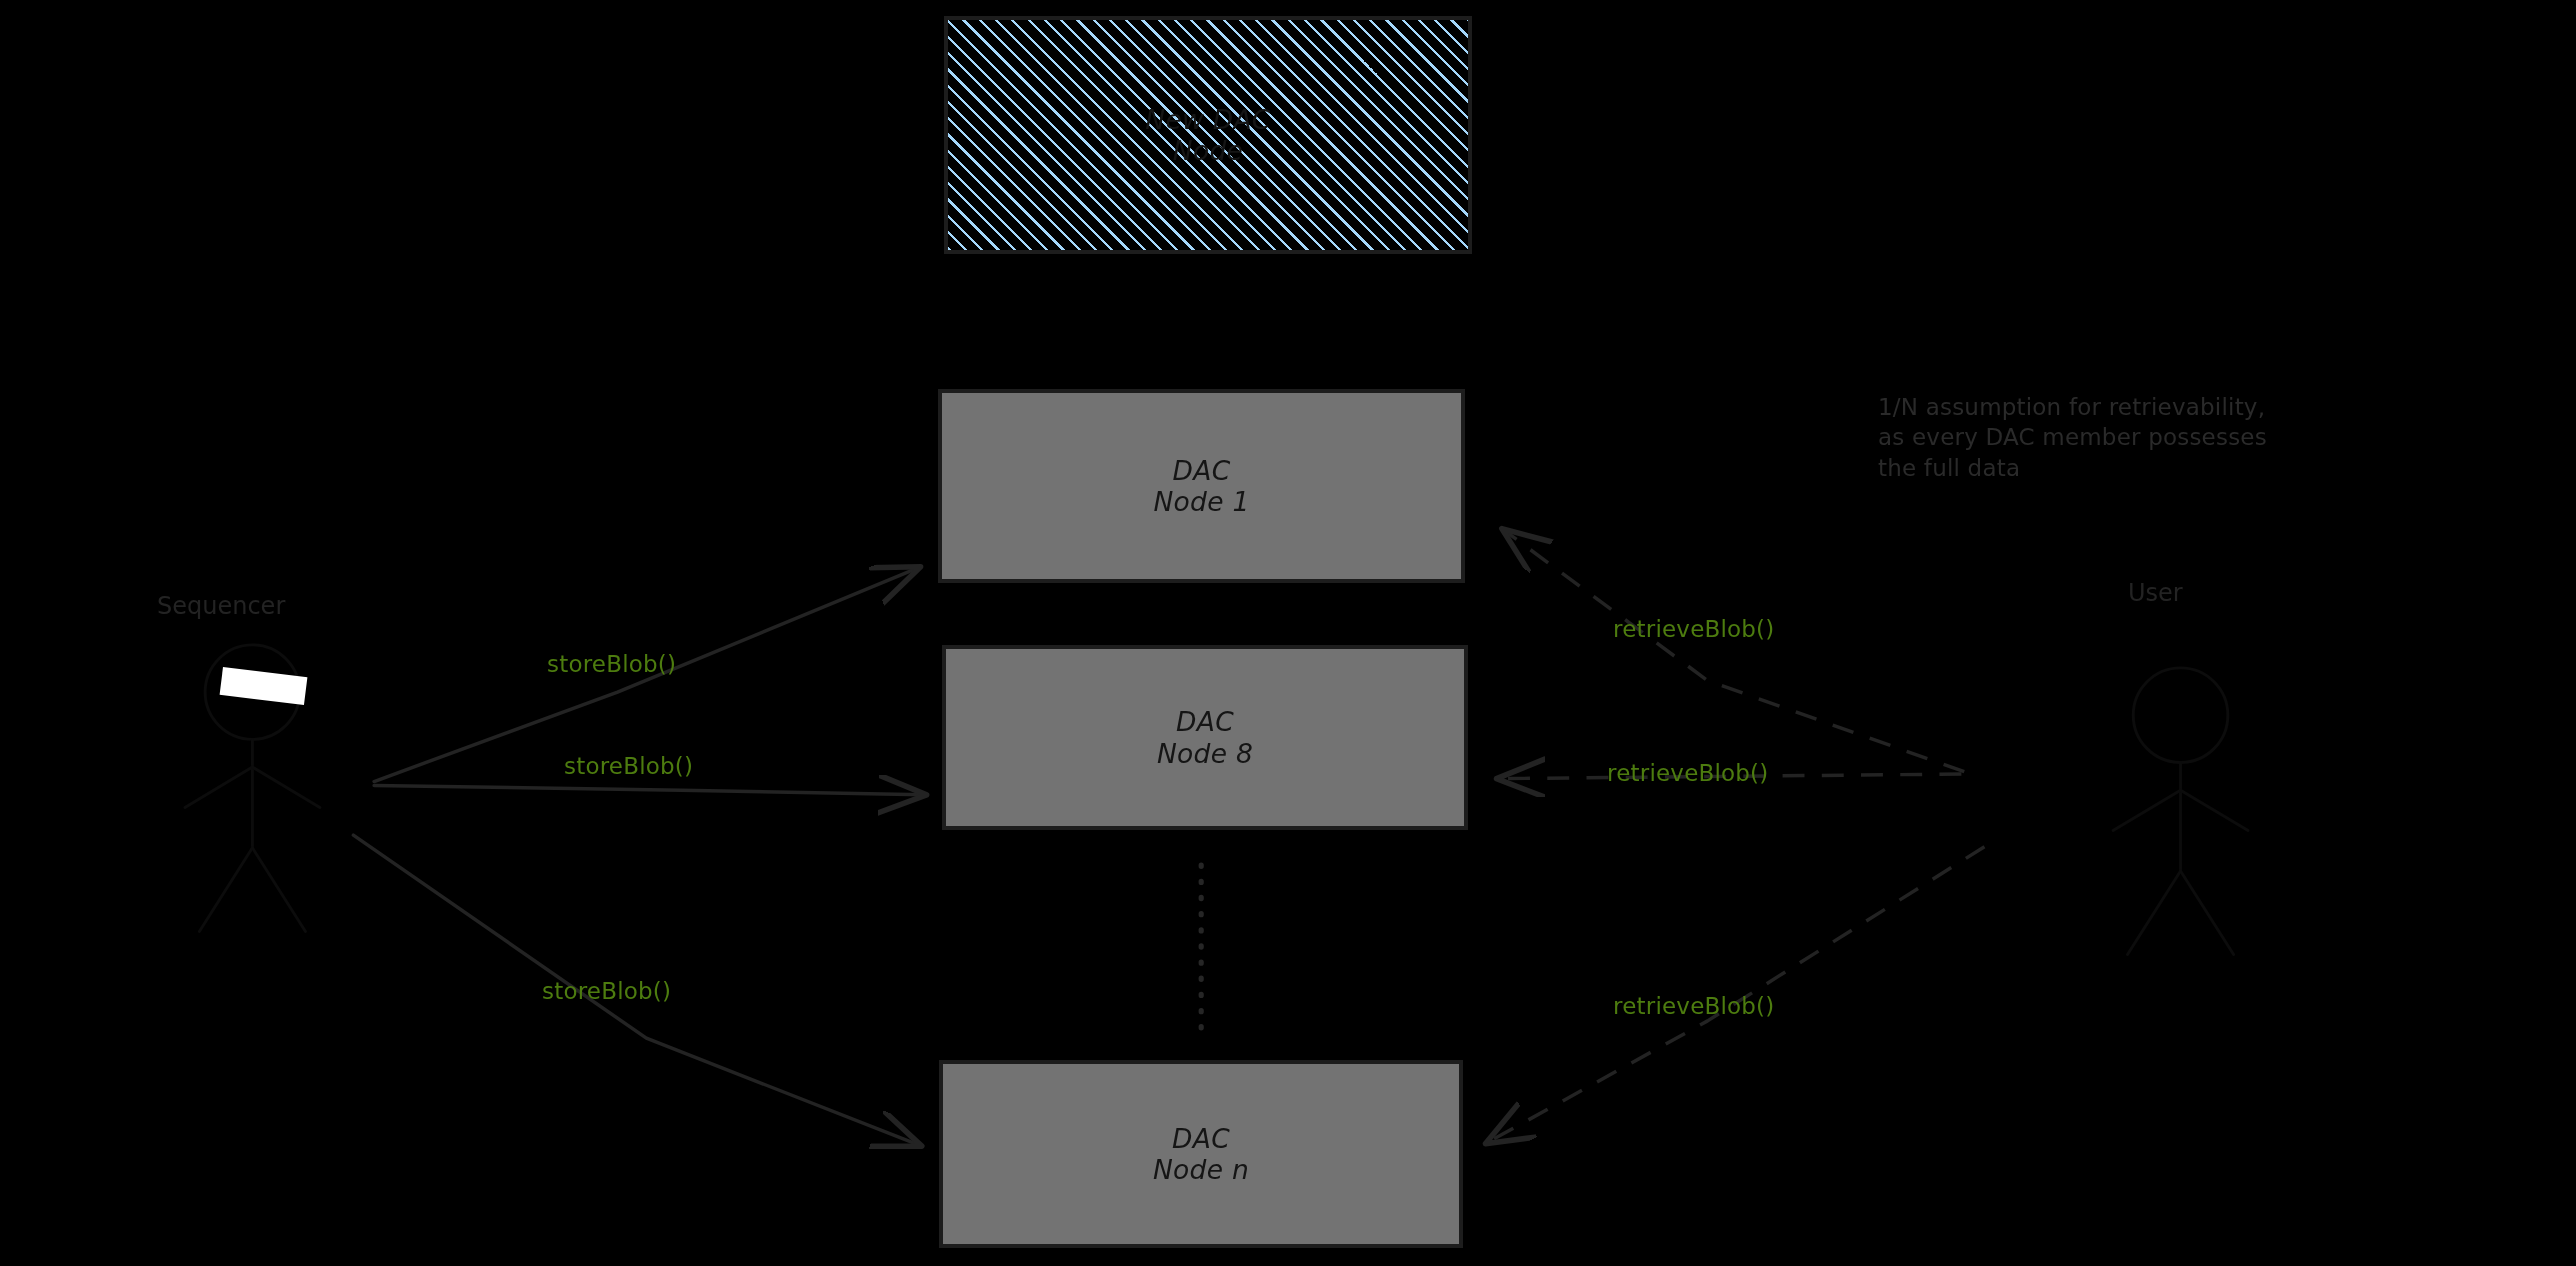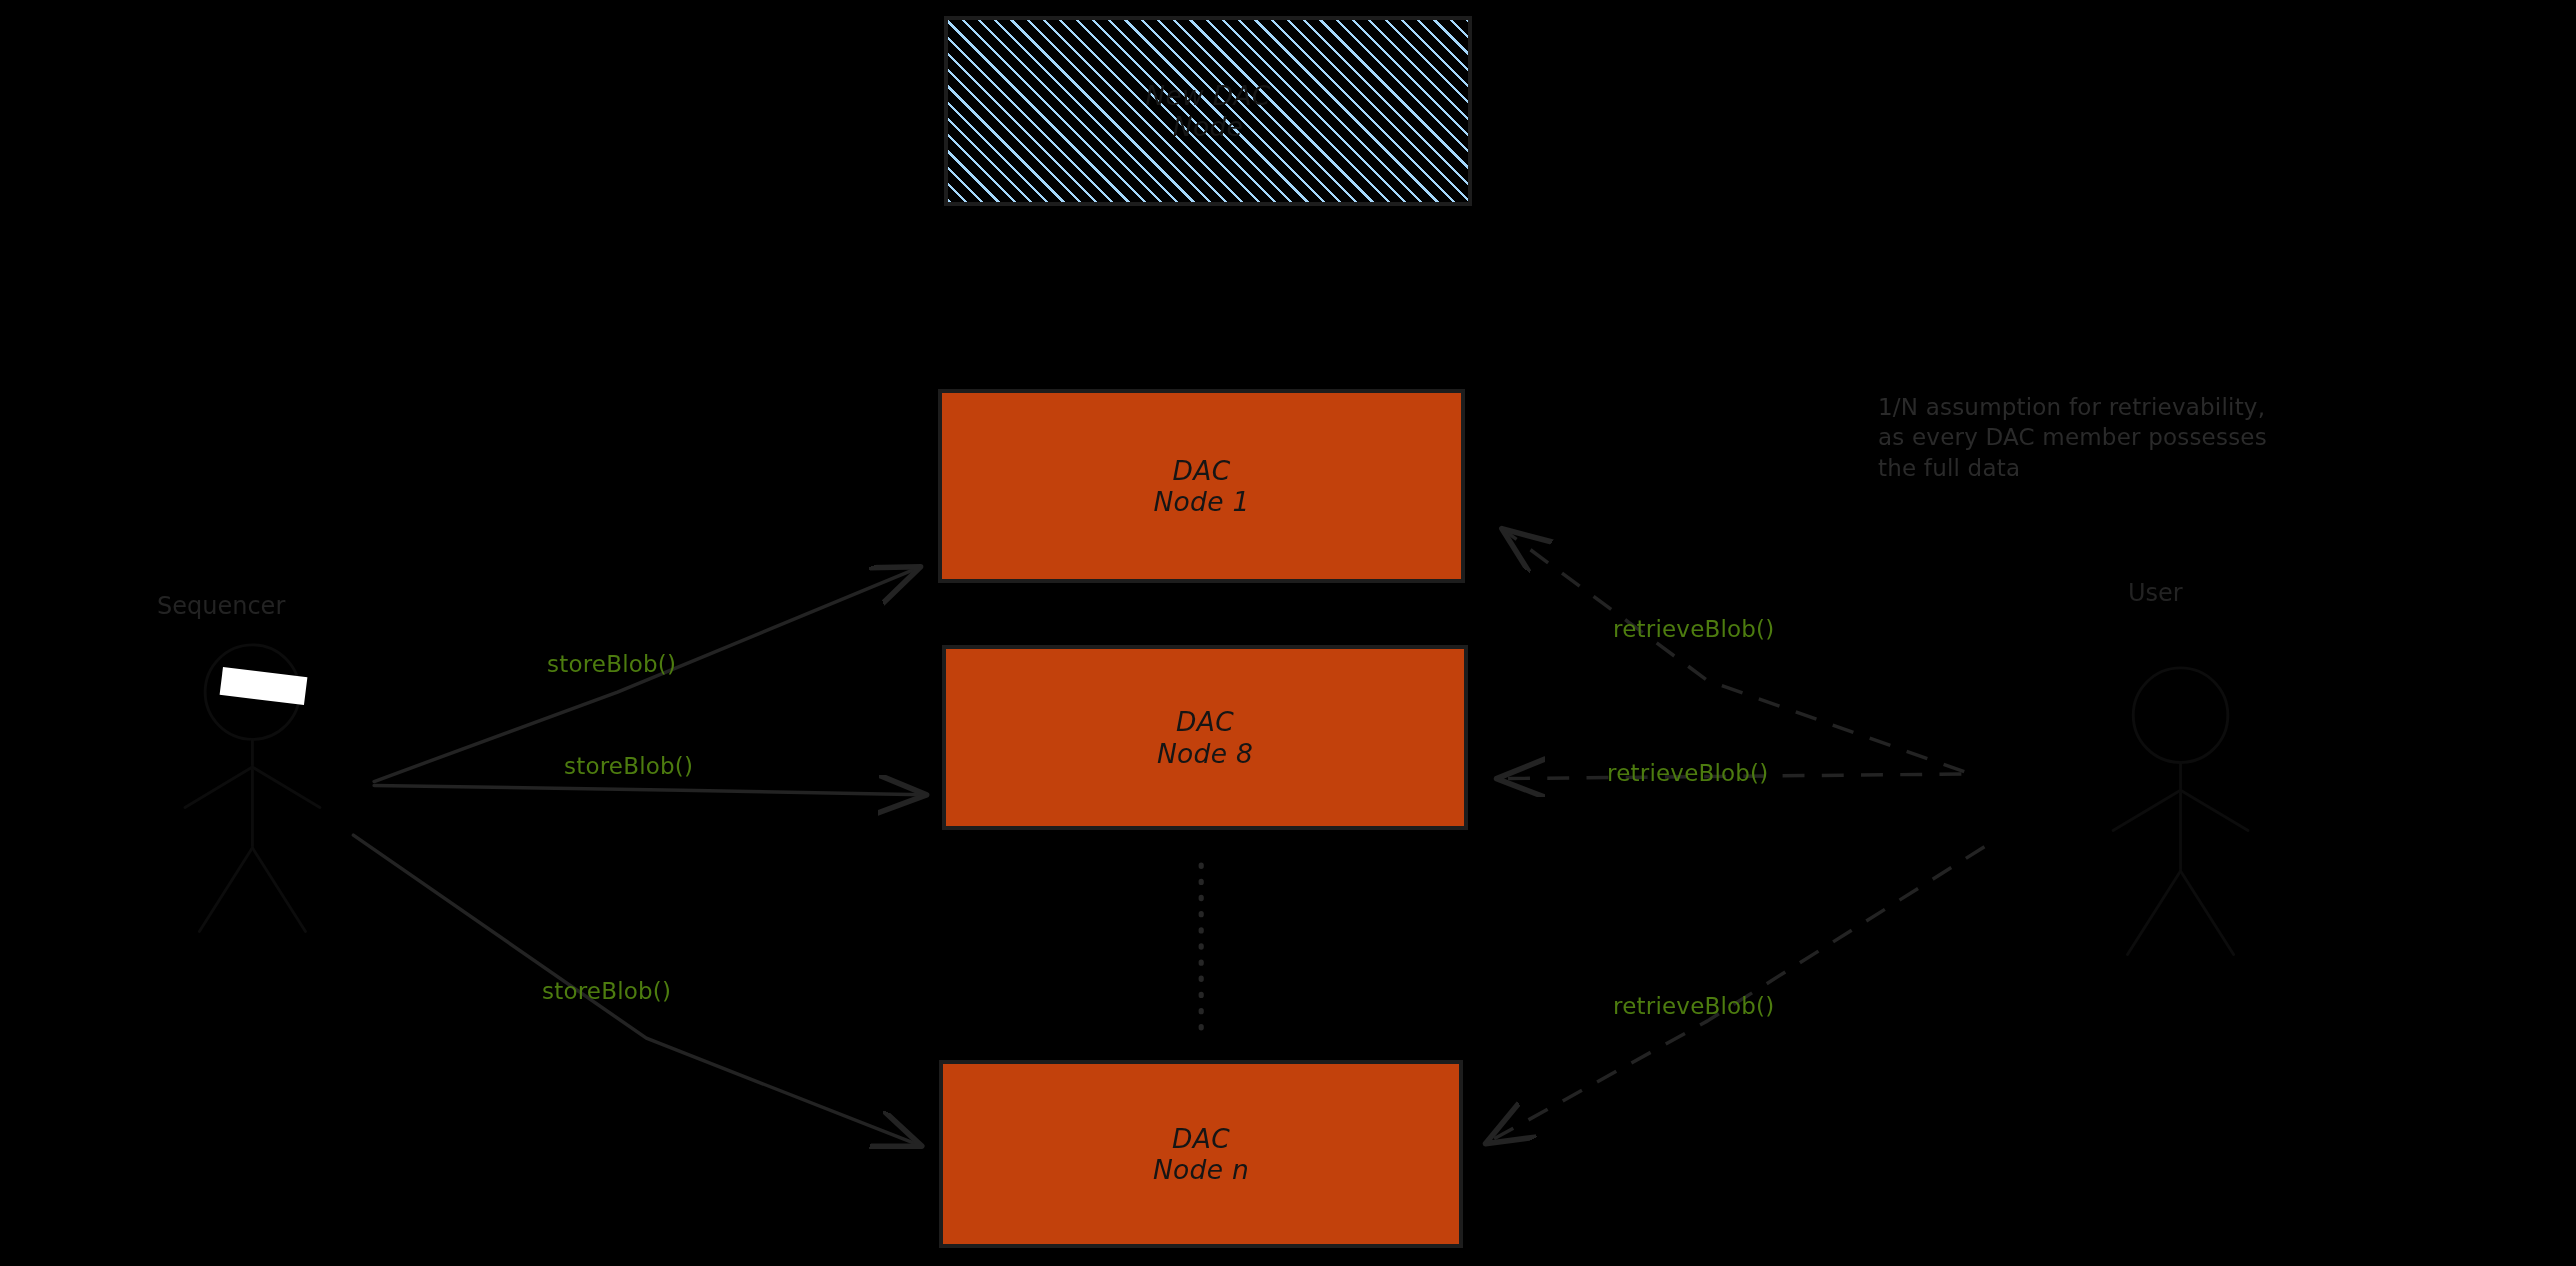--- a/index.html
+++ b/index.html
@@ -24,21 +24,21 @@
     position: absolute;
     left: 0; top: 0;
     width: 2576px;
     height: 1266px;
     overflow: visible;
   }
 
   
   .node-box {
     position: absolute;
-    background: #c2410c;
+    background: #737373;
     border: 4px solid #1d1d1d;
     box-sizing: border-box;
     display: flex;
     flex-direction: column;
     align-items: center;
     justify-content: center;
   }
   .node-line {
     color: #151515;
     font-size: 26.5px;
@@ -162,21 +162,21 @@
     <g stroke="#0c0c0c" stroke-width="5" fill="none" stroke-linecap="round" stroke-linejoin="round">
       <circle cx="3780" cy="1240" r="82"></circle>
       <line x1="3780" y1="1322" x2="3780" y2="1510"></line>
       <line x1="3780" y1="1370" x2="3663" y2="1440"></line>
       <line x1="3780" y1="1370" x2="3897" y2="1440"></line>
       <line x1="3780" y1="1510" x2="3688" y2="1655"></line>
       <line x1="3780" y1="1510" x2="3872" y2="1655"></line>
     </g>
   </svg>
 
-  <div class="hatch-box" style="left:944px; top:16px; width:528px; height:190px;">
+  <div class="hatch-box" style="left:944px; top:16px; width:528px; height:238px;">
     <div class="node-line">New DAC</div>
     <div class="node-line">Node</div>
   </div>
 
   <div class="node-box" style="left:938px; top:389px; width:527px; height:194px;">
     <div class="node-line">DAC</div>
     <div class="node-line">Node 1</div>
   </div>
 
   <div class="node-box" style="left:942px; top:645px; width:526px; height:185px;">

